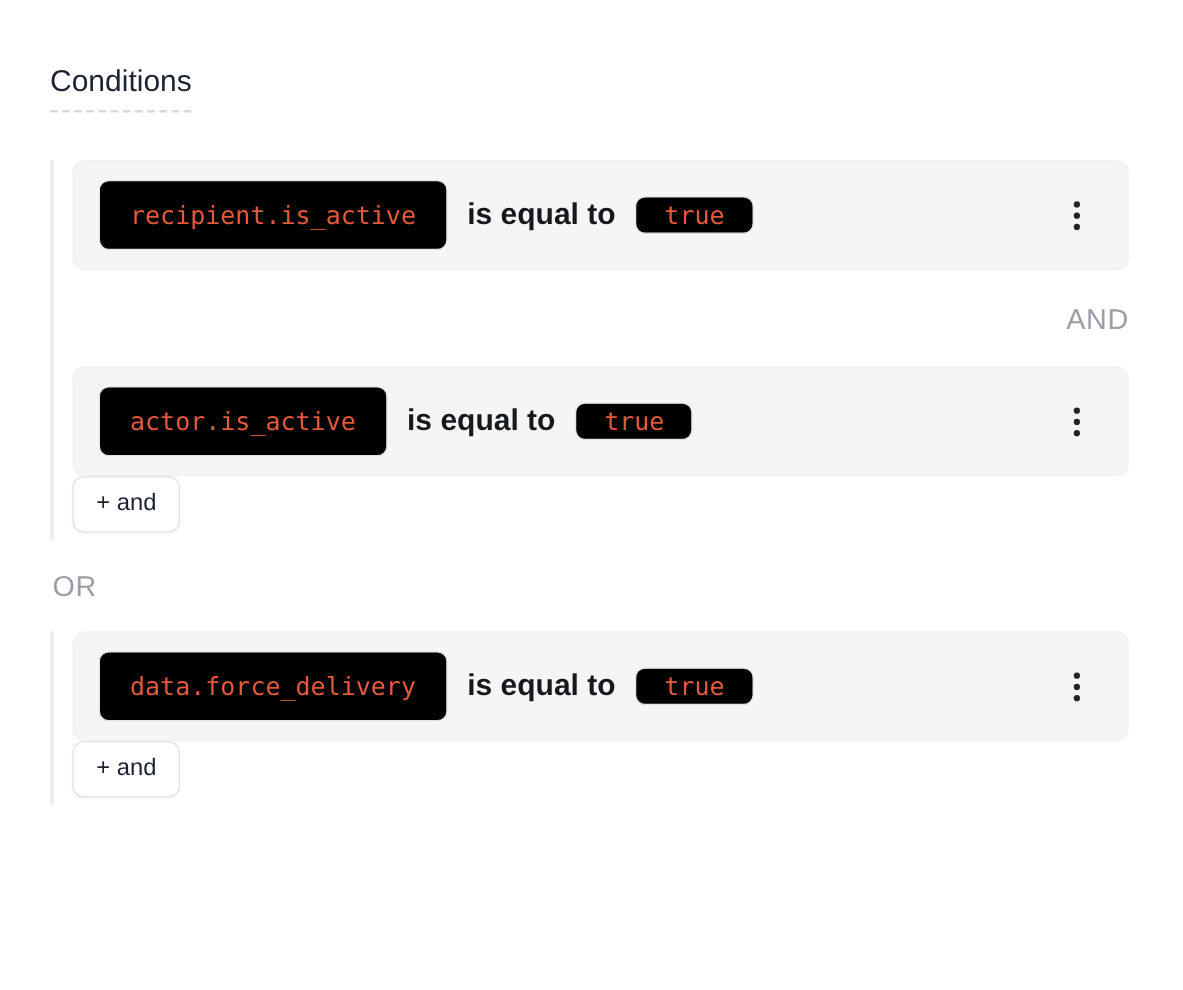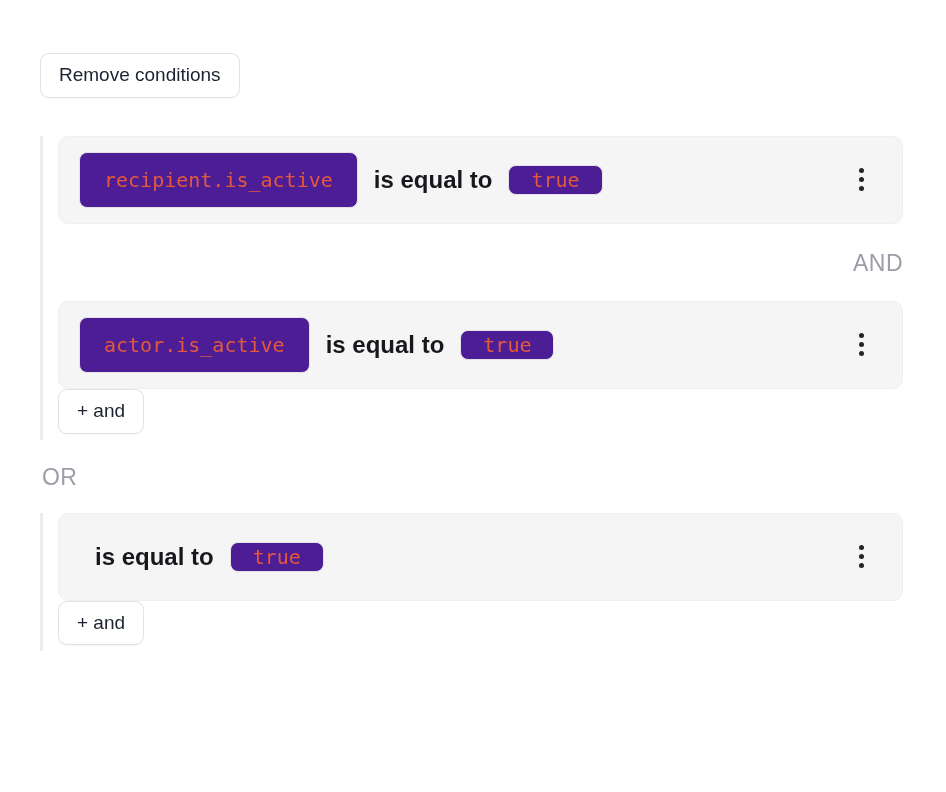--- a/index.html
+++ b/index.html
@@ -56,21 +56,21 @@
   .condition-row {
     background: var(--row-bg);
     border: 1px solid #efeff1;
     border-radius: 10px;
     height: 88px;
     display: flex;
     align-items: center;
     padding: 0 20px;
   }
   .chip {
-    background: #4c1d95;
+    background: #000000;
     border: 1px solid #e4e4e8;
     border-radius: 8px;
     font-family: "DejaVu Sans Mono", monospace;
     font-size: 20px;
     line-height: 20px;
     color: var(--code-text);
     padding: 17px 24px;
     cursor: pointer;
     white-space: nowrap;
   }
@@ -115,21 +115,21 @@
   .joiner.or  { margin: 22px 0 21px 2px; }
   .add-btn { }
   .add-or-btn { margin-top: 17px; }
 </style>
 </head>
 <body>
 
 <div class="page">
 
   <div class="header">
-    <button class="btn">Remove conditions</button>
+    <div class="page-title">Conditions</div>
   </div>
 
   
   <div class="condition-group">
 
     <div class="condition-row">
       <span class="chip field">recipient.is_active</span>
       <span class="operator">is equal to</span>
       <span class="chip value">true</span>
       <button class="kebab-btn">
@@ -158,20 +158,21 @@
 
     <button class="btn add-btn">+ and</button>
   </div>
 
   <div class="joiner or">OR</div>
 
   
   <div class="condition-group">
 
     <div class="condition-row">
+      <span class="chip field">data.force_delivery</span>
       <span class="operator">is equal to</span>
       <span class="chip value">true</span>
       <button class="kebab-btn">
         <span class="kebab">
           <i></i>
             <i></i>
             <i></i>
         </span>
       </button>
     </div>

